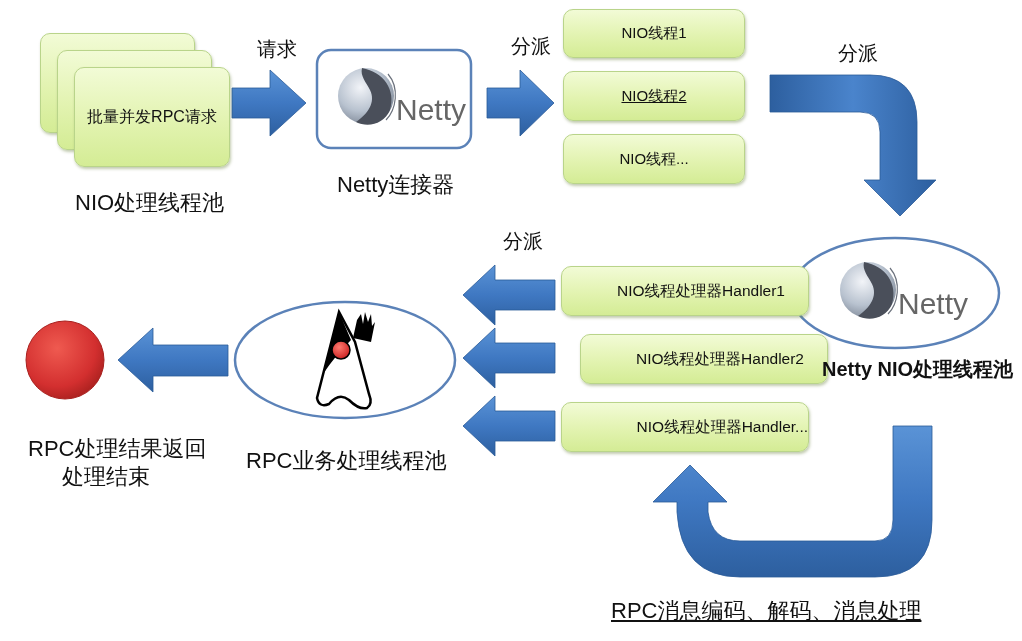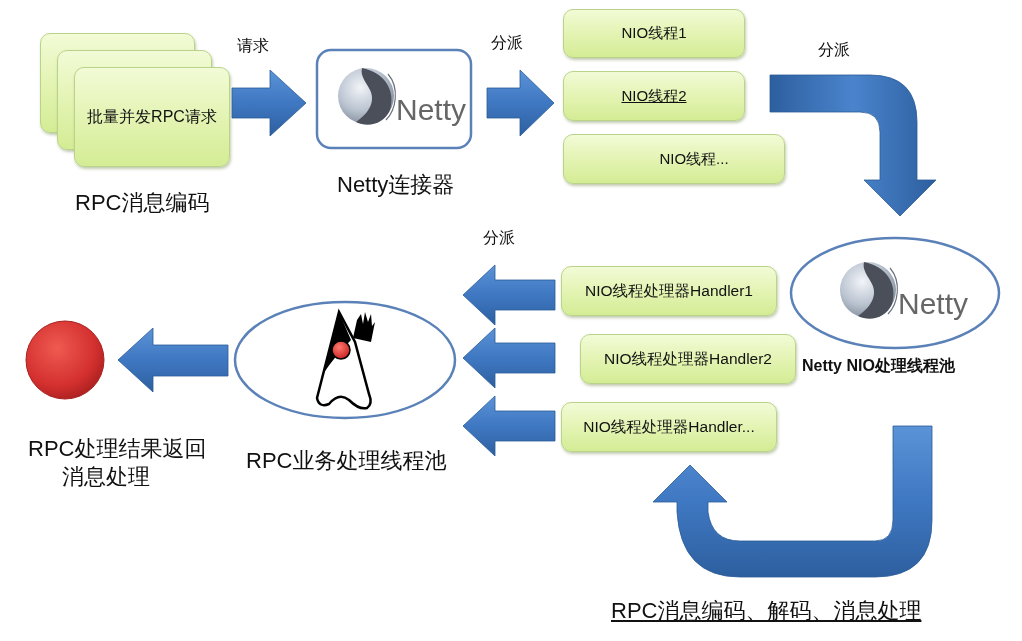--- a/index.html
+++ b/index.html
@@ -1,27 +1,27 @@
 <!DOCTYPE html>
 <html><head>
 <meta charset="utf-8">
 <style>
   html, body { margin: 0; padding: 0; background: #ffffff; }
   body { width: 1022px; height: 641px; position: relative; overflow: hidden;
          font-family: "Liberation Sans", "DejaVu Sans", sans-serif; color: #111; }
   svg.canvas { position: absolute; left: 0; top: 0; }
   .lbl { position: absolute; white-space: nowrap; color: #111; }
   .lbl-lg { font-size: 22px; }
-  .lbl-md { font-size: 16px; }
+  .lbl-md { font-size: 20px; margin-left: 20px; }
   .box { position: absolute; border-radius: 10px;
          background: linear-gradient(180deg, #f2fbd6 0%, #e2f3b0 55%, #d4ec95 100%);
          border: 1px solid #b9d48a; box-shadow: 1px 2px 3px rgba(120,140,80,0.45);
          display: flex; align-items: center; justify-content: center; color: #111; }
   .box.big { font-size: 15px; }
-  .box.handler { font-size: 15.5px; }
+  .box.handler { font-size: 15.5px; padding-left: 32px; }
   .box.stack { font-size: 16px; justify-content: center; }
 </style>
 </head>
 <body>
 
 <svg class="canvas" width="1022" height="641" viewBox="0 0 1022 641">
   <defs>
     <linearGradient id="blueV" x1="0" y1="0" x2="0" y2="1">
       <stop offset="0" stop-color="#5a93d6"></stop>
       <stop offset="0.5" stop-color="#3f78c2"></stop>
@@ -95,38 +95,38 @@
 <div class="box stack" style="left:74px;top:67px;width:154px;height:98px;">
   <span>批量并发RPC请求</span>
 </div>
 
 <div class="box big" style="left:563px;top:9px;width:180px;height:47px;">
   <span>NIO线程1</span>
 </div>
 <div class="box big" style="left:563px;top:71px;width:180px;height:48px;text-decoration:underline;">
   <span>NIO线程2</span>
 </div>
-<div class="box big" style="left:563px;top:134px;width:180px;height:48px;padding-left:40px;">
+<div class="box big" style="left:563px;top:134px;width:180px;height:48px;">
   <span>NIO线程...</span>
 </div>
 
 <div class="box handler" style="left:561px;top:266px;width:214px;height:48px;">
   <span>NIO线程处理器Handler1</span>
 </div>
 <div class="box handler" style="left:580px;top:334px;width:214px;height:48px;">
   <span>NIO线程处理器Handler2</span>
 </div>
-<div class="box handler" style="left:561px;top:402px;width:214px;height:48px;">
+<div class="box handler" style="left:561px;top:402px;width:214px;height:48px;justify-content:flex-end;">
   <span>NIO线程处理器Handler...</span>
 </div>
 
 <div class="lbl lbl-md" style="left:237px;top:36px;">请求</div>
 <div class="lbl lbl-md" style="left:491px;top:33px;">分派</div>
 <div class="lbl lbl-md" style="left:818px;top:40px;">分派</div>
 <div class="lbl lbl-md" style="left:483px;top:228px;">分派</div>
 <div class="lbl lbl-lg" style="left:611px;top:596px;text-decoration:underline;">RPC消息编码、解码、消息处理</div>
 
-<div class="lbl lbl-lg" style="left:75px;top:188px;">RPC消息编码</div>
+<div class="lbl lbl-lg" style="left:75px;top:188px;">NIO处理线程池</div>
 <div class="lbl lbl-lg" style="left:337px;top:170px;">Netty连接器</div>
 <div class="lbl lbl-md" style="left:802px;top:356px;font-weight:bold;">Netty NIO处理线程池</div>
 <div class="lbl lbl-lg" style="left:246px;top:446px;">RPC业务处理线程池</div>
 <div class="lbl lbl-lg" style="left:8px;top:434px;margin-left:20px;">RPC处理结果返回</div>
-<div class="lbl lbl-lg" style="left:62px;top:462px;">消息处理</div>
+<div class="lbl lbl-lg" style="left:62px;top:462px;">处理结束</div>
 
 </body></html>

